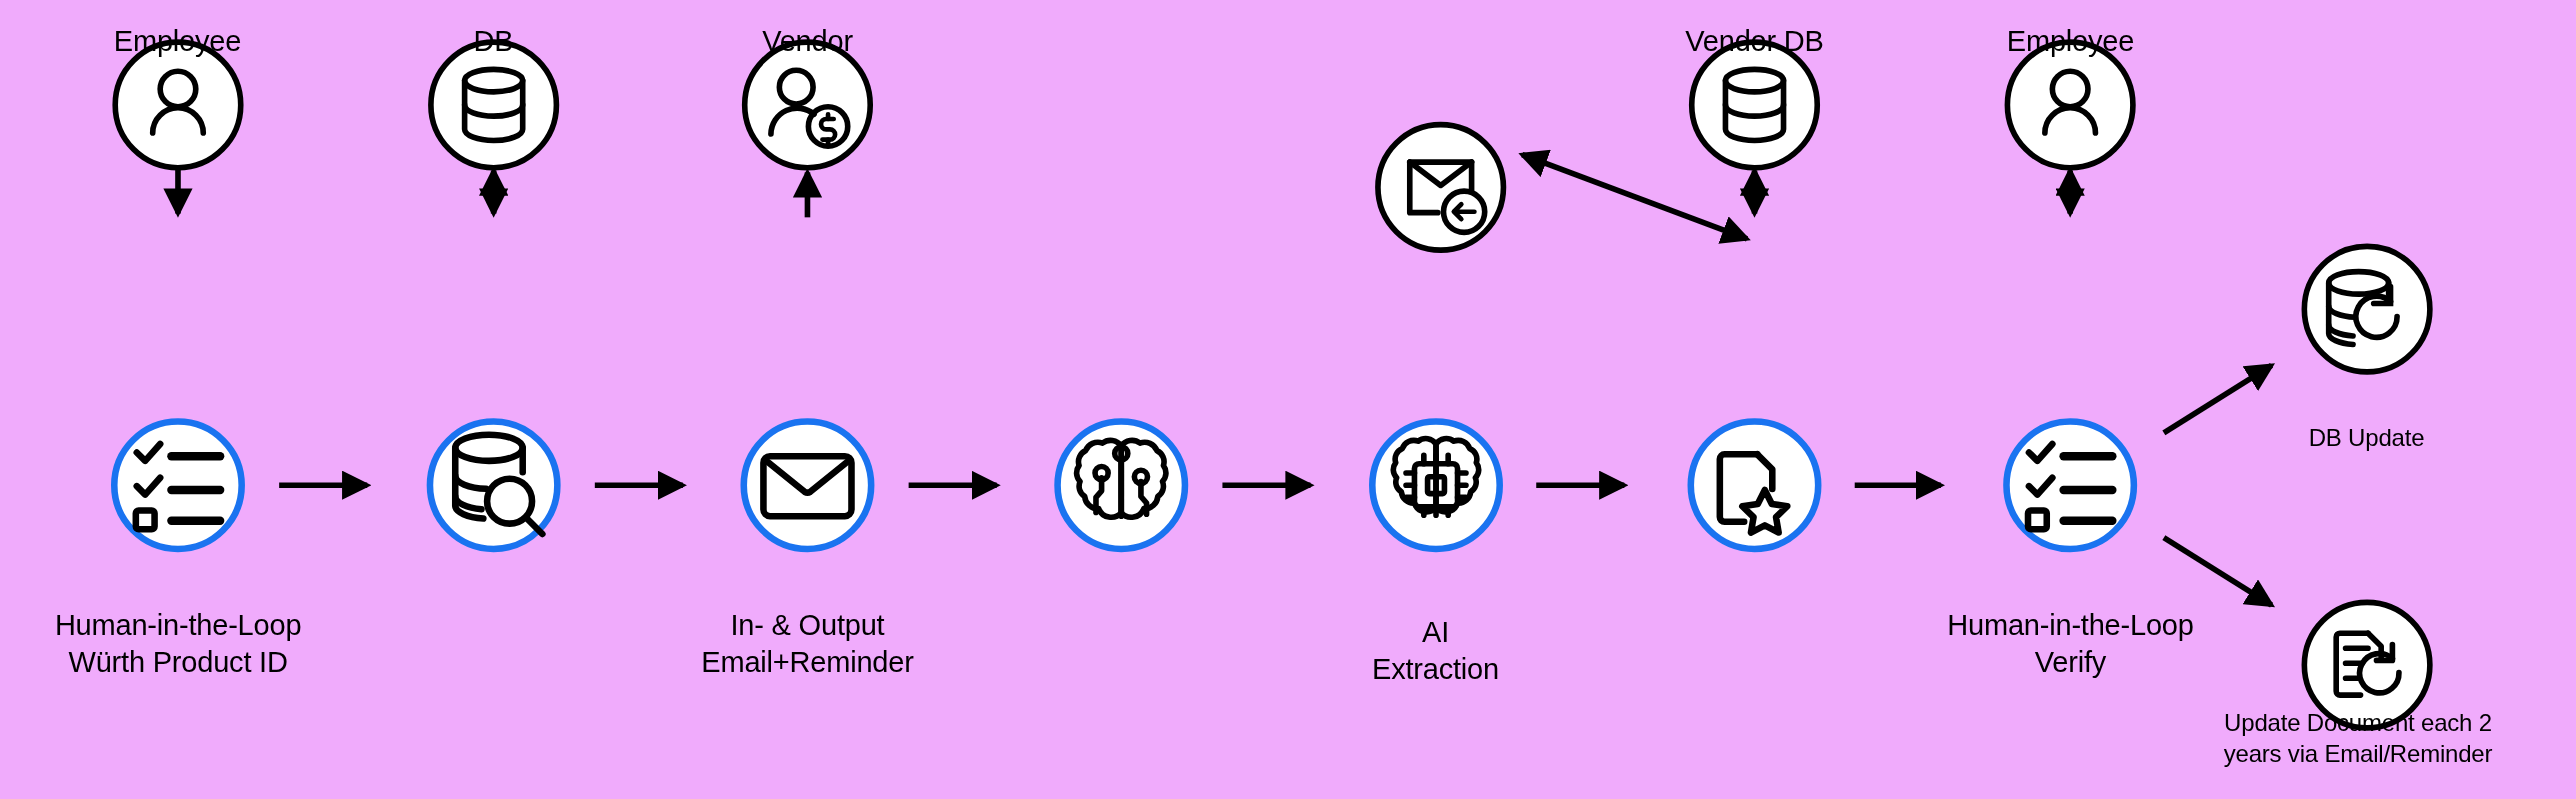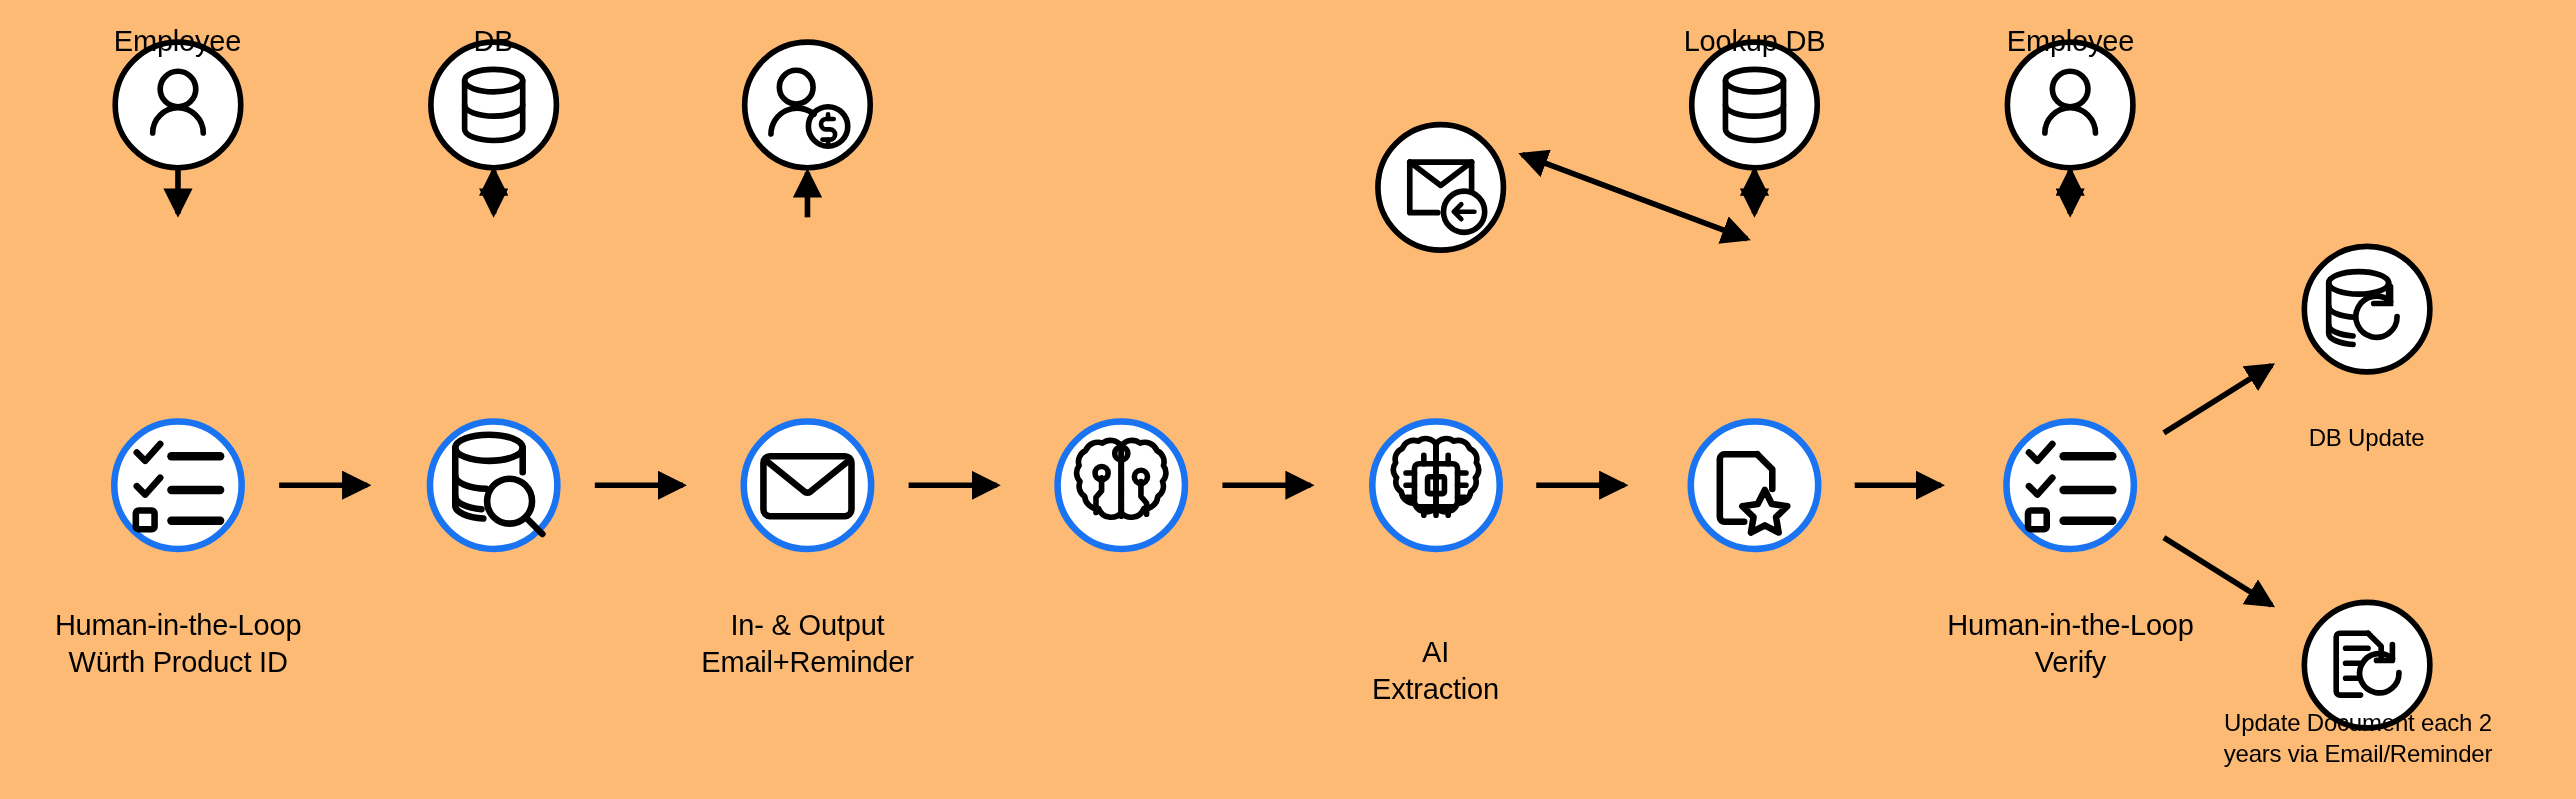--- a/index.html
+++ b/index.html
@@ -8,21 +8,21 @@
     background: #ffffff;
   }
   body {
     font-family: "Liberation Sans", sans-serif;
     -webkit-font-smoothing: antialiased;
   }
   #canvas {
     position: relative;
     width: 2576px;
     height: 800px;
-    background: #fdba74;
+    background: #f0abfc;
     overflow: hidden;
   }
   #svg-layer {
     position: absolute;
     left: 0;
     top: 0;
     width: 2576px;
     height: 800px;
   }
   .lbl {
@@ -263,35 +263,36 @@
         <path d="M2561 718 a21 21 0 1 1 -7 -15"></path>
         <path d="M2554 688 v17 h-17"></path>
       </g>
     </g>
   </svg>
 
   <div class="lbl lbl-top" style="left:37px; top:22.5px; width:281px;">Employee</div>
 
   <div class="lbl lbl-top" style="left:353px; top:22.5px; width:281px;">DB</div>
 
-
-
-  <div class="lbl lbl-top" style="left:1614px; top:22.5px; width:281px;">Lookup DB</div>
+  <div class="lbl lbl-top" style="left:667px; top:22.5px; width:281px;">Vendor</div>
+
+
+  <div class="lbl lbl-top" style="left:1614px; top:22.5px; width:281px;">Vendor DB</div>
 
   <div class="lbl lbl-top" style="left:1930px; top:22.5px; width:281px;">Employee</div>
 
   <div class="lbl lbl-bottom" style="left:-9.4px; top:607px; width:375px;">Human-in-the-Loop
 Würth Product ID</div>
 
 
   <div class="lbl lbl-bottom" style="left:639px; top:607px; width:337px;">In- &amp; Output
 Email+Reminder</div>
 
 
-  <div class="lbl lbl-bottom" style="left:1267px; top:634px; width:337px;text-align:center;">AI
+  <div class="lbl lbl-bottom" style="left:1267px; top:614px; width:337px;text-align:center;">AI
 Extraction</div>
 
 
   <div class="lbl lbl-bottom" style="left:1883px; top:607px; width:375px;">Human-in-the-Loop
 Verify</div>
 
   <div class="lbl lbl-side" style="left:2198px; top:423px; width:337px;">DB Update</div>
 
   <div class="lbl lbl-side" style="left:2138px; top:708px; width:440px;">Update Document each 2
 years via Email/Reminder</div>

